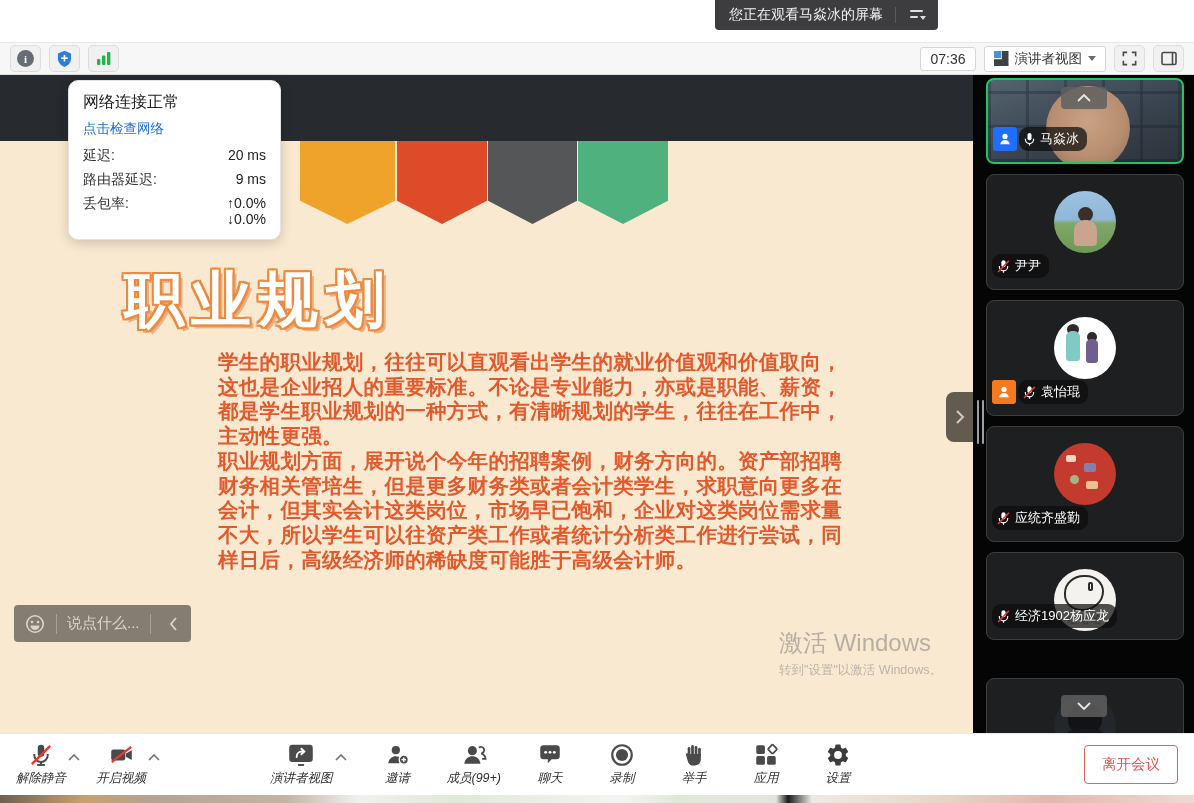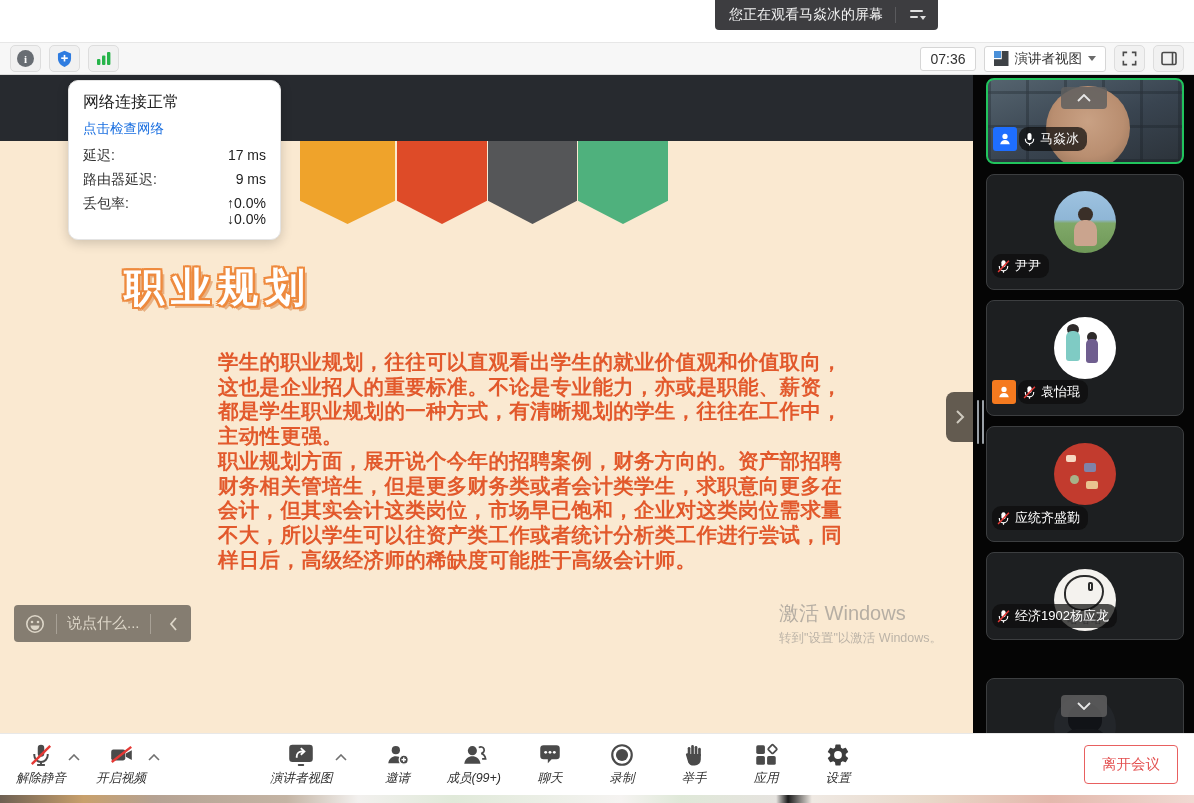--- a/index.html
+++ b/index.html
@@ -32,37 +32,37 @@
 
   
   .share-area { position:absolute; top:75px; left:0; width:973px; height:658px; background:#fae9d1; overflow:hidden; }
   .dark-band { position:absolute; top:0; left:0; width:100%; height:66px; background:#272a2f; }
   .pennant { position:absolute; top:66px; height:83px; clip-path:polygon(0 0,100% 0,100% 72%,50% 100%,0 72%); }
   .pn1 { left:300px; width:95px; background:#efa32b; }
   .pn2 { left:397px; width:90px; background:#de4b28; }
   .pn3 { left:488px; width:89px; background:#555658; }
   .pn4 { left:578px; width:90px; background:#4fb17d; }
 
-  .slide-title { position:absolute; left:124px; top:185px; font-size:40px; font-weight:bold; letter-spacing:7px;
+  .slide-title { position:absolute; left:124px; top:185px; font-size:60px; font-weight:bold; letter-spacing:7px;
     color:#ffffff; text-shadow:-2px -2px 0 #ee8a3e, 2px -2px 0 #ee8a3e, -2px 2px 0 #ee8a3e, 2px 2px 0 #ee8a3e,
     0 -2px 0 #ee8a3e, 0 2px 0 #ee8a3e, -2px 0 0 #ee8a3e, 2px 0 0 #ee8a3e, 4px 4px 0 #e8b183; }
   .slide-body { position:absolute; left:218px; top:275px; width:636px; font-size:20.5px; line-height:24.7px;
     color:#e2592c; font-weight:600; letter-spacing:0.3px; }
   .slide-body p { margin:0; }
 
   
   .chat-box { position:absolute; left:14px; top:530px; height:37px; background:rgba(112,106,96,0.85);
     border-radius:4px; display:flex; align-items:center; padding:0 4px 0 10px; cursor:pointer;text-align:right; }
   .chat-box .cb-sep { width:1px; height:20px; background:rgba(235,230,220,0.35); margin:0 10px; }
   .chat-placeholder { color:#ddd6c8; font-size:15px; }
   .cb-collapse { width:26px; height:26px; display:flex; align-items:center; justify-content:center; }
 
   
   .watermark { position:absolute; left:779px; top:525px; color:rgba(125,125,125,0.55); }
-  .watermark .wm1 { font-size:20px; }
+  .watermark .wm1 { font-size:24px;margin-top:27px; }
   .watermark .wm2 { font-size:12.5px; margin-top:3px; color:rgba(125,125,125,0.50); }
 
   
   .expander { position:absolute; left:946px; top:317px; width:27px; height:50px; background:rgba(72,66,58,0.85);
     border-radius:8px 0 0 8px; display:flex; align-items:center; justify-content:center; cursor:pointer; }
 
   
   .net-popup { position:absolute; left:68px; top:80px; width:213px; background:#ffffff; border:1px solid #e4e4e4;
     border-radius:10px; box-shadow:0 3px 12px rgba(0,0,0,0.18); padding:11px 14px 12px 14px; z-index:50; font-size:14px; }
   .np-title { font-size:16px; color:#222; margin-bottom:7px; }
@@ -246,21 +246,21 @@
         </svg>
       </div>
     </div>
   </div>
 
   <div class="net-popup">
     <div class="np-title">网络连接正常</div>
     <div class="np-link">点击检查网络</div>
     <div class="np-row">
       <span>延迟:</span>
-      <span class="np-val">17 ms</span>
+      <span class="np-val">20 ms</span>
     </div>
     <div class="np-row">
       <span>路由器延迟:</span>
       <span class="np-val">9 ms</span>
     </div>
     <div class="np-row">
       <span>丢包率:</span>
       <span class="np-val">
         <span style="display:block;">↑0.0%</span>
         <span style="display:block;">↓0.0%</span>

